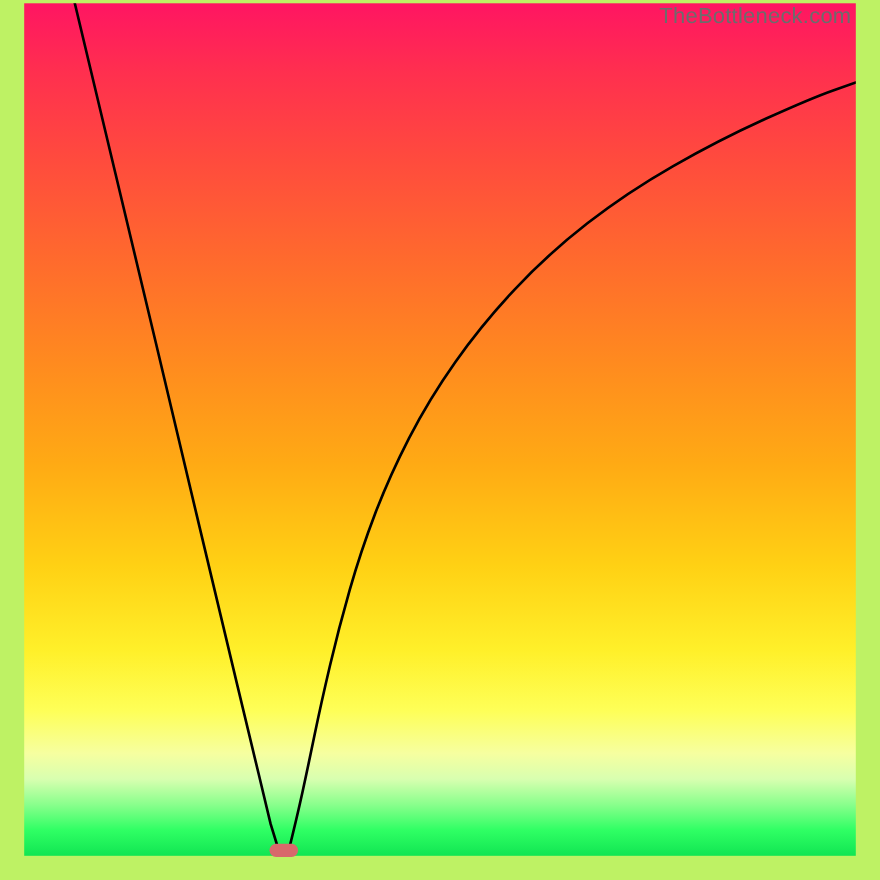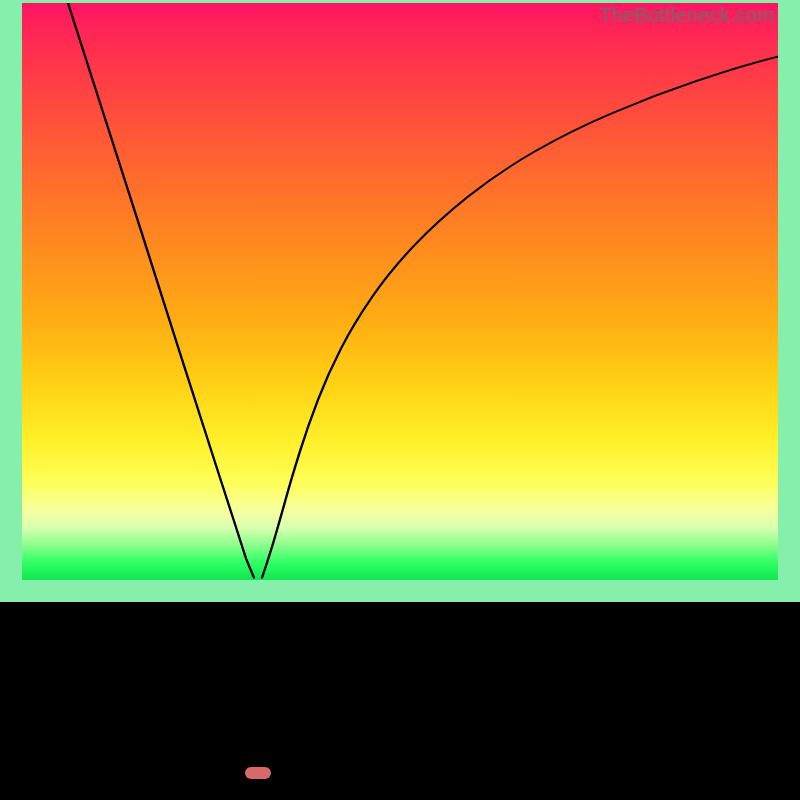--- a/index.html
+++ b/index.html
@@ -7,22 +7,22 @@
     padding: 0;
     width: 800px;
     height: 800px;
     overflow: hidden;
     font-family: Arial, Helvetica, sans-serif;
     background: #000;
   }
   .canvas {
     position: relative;
     width: 800px;
-    height: 602px;
-    background: #86efac;
+    height: 800px;
+    background: #bef264;
   }
   
   .plot {
     position: absolute;
     left: 22px;
     right: 22px;
     top: 3px;
     bottom: 22px;
     
     background: linear-gradient(

